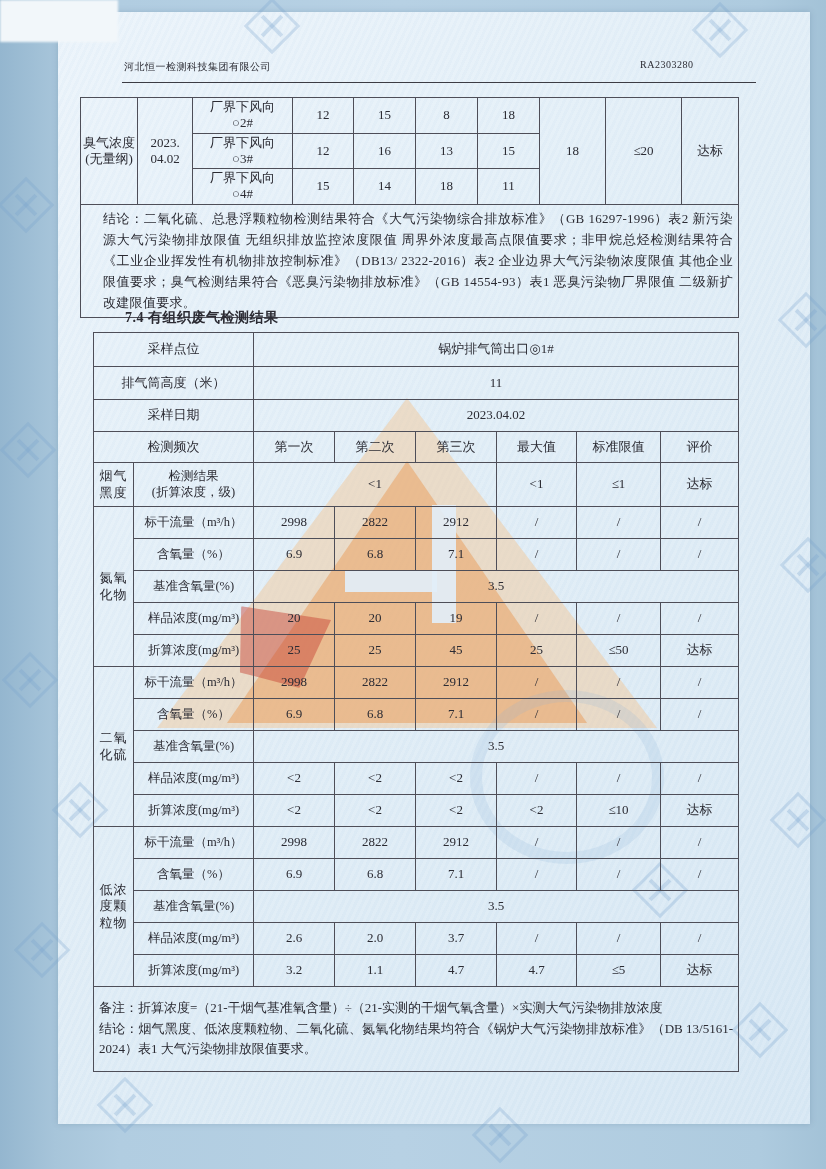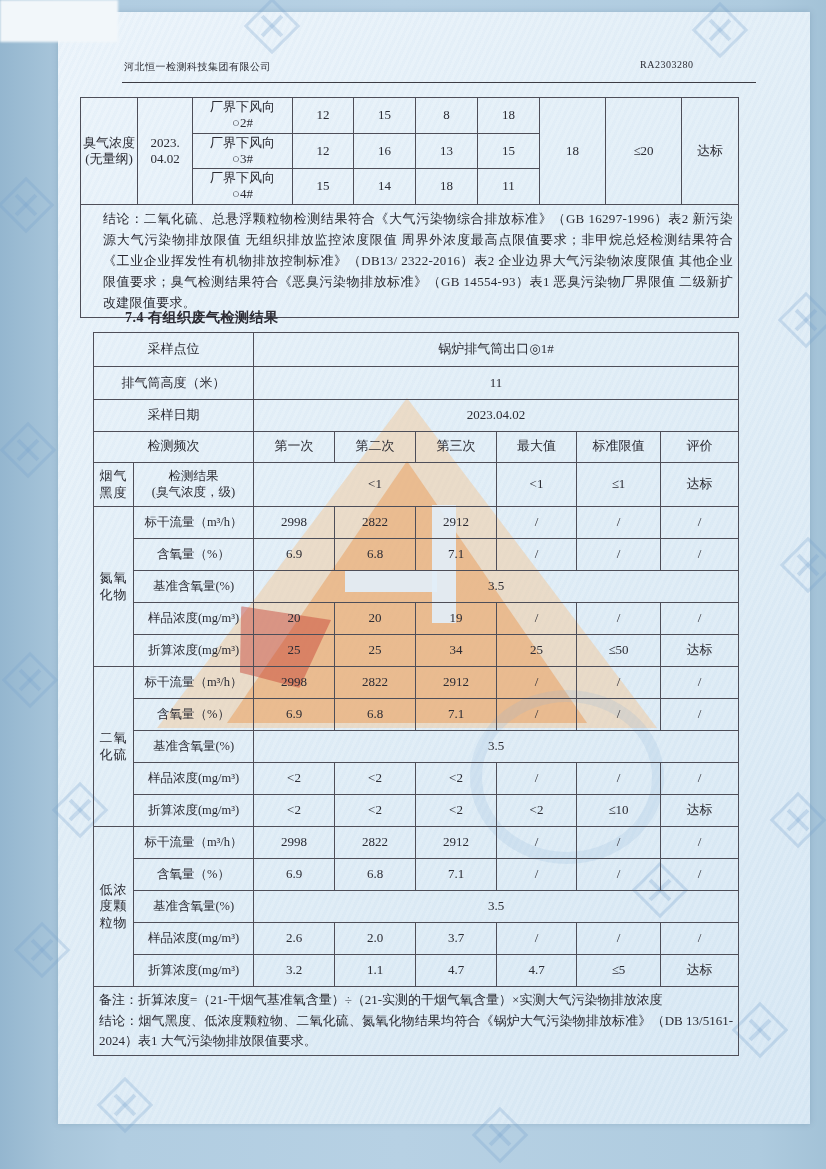--- a/index.html
+++ b/index.html
@@ -37,23 +37,23 @@
   .header-rule{position:absolute;left:122px;top:82px;width:634px;height:0;border-bottom:1.4px solid #3c3c44;}
   .report-no{position:absolute;left:640px;top:59px;font-size:10px;letter-spacing:.5px;}
   
   table{border-collapse:collapse;table-layout:fixed;position:absolute;background:transparent;}
   td{border:1px solid #4e4e58;text-align:center;vertical-align:middle;
      font-size:13px;white-space:pre-line;padding:1px 2px;line-height:1.25;}
   .t1{left:80px;top:97px;width:658px;}
   .t1 .r-odor{height:35px;}
   .t2{left:93px;top:332px;width:645px;}
   .r-info1{height:34px;} .r-info2{height:33px;} .r-info3{height:32px;}
-  .r-freq{height:31px;font-family:Liberation Mono, monospace;} .r-smoke{height:44px;} .r-data{height:32px;}
+  .r-freq{height:31px;} .r-smoke{height:44px;} .r-data{height:32px;}
   td.concl{white-space:normal;text-align:justify;padding:3px 5px 4px 22px;line-height:21px;font-size:13px;letter-spacing:.3px;}
-  td.note-cell{white-space:normal;text-align:justify;padding:3px 5px;line-height:20.5px;font-size:13px;height:62px;vertical-align:top;}
+  td.note-cell{white-space:normal;text-align:justify;padding:11px 5px;line-height:20.5px;font-size:13px;height:62px;vertical-align:top;}
   td.plabel{font-size:12.5px;padding:1px 1px;}
   td.group{font-size:13px;letter-spacing:1px;}
   
   .sec-title{position:absolute;left:125px;top:309px;font-size:14px;font-weight:bold;letter-spacing:.5px;}
   .page-footer{position:absolute;left:288px;top:1070px;width:250px;text-align:center;font-size:13px;letter-spacing:1px;}
 </style>
 </head>
 <body>
 
 <div class="page">
@@ -168,21 +168,21 @@
       <td>第二次</td>
       <td>第三次</td>
       <td>最大值</td>
       <td>标准限值</td>
       <td>评价</td>
     </tr>
     <tr class="r-smoke">
       <td class="group">烟气
 黑度</td>
       <td class="plabel">检测结果
-(臭气浓度，级)</td>
+(折算浓度，级)</td>
       <td colspan="3">&lt;1</td>
       <td>&lt;1</td>
       <td>≤1</td>
       <td>达标</td>
     </tr>
 
     <tr class="r-data">
       <td class="group" rowspan="5">氮氧
 化物</td>
       <td class="plabel">标干流量（m³/h）</td>
@@ -212,21 +212,21 @@
       <td>20</td>
       <td>19</td>
       <td>/</td>
       <td>/</td>
       <td>/</td>
     </tr>
     <tr class="r-data">
       <td class="plabel">折算浓度(mg/m³)</td>
       <td>25</td>
       <td>25</td>
-      <td>34</td>
+      <td>45</td>
       <td>25</td>
       <td>≤50</td>
       <td>达标</td>
     </tr>
 
     <tr class="r-data">
       <td class="group" rowspan="5">二氧
 化硫</td>
       <td class="plabel">标干流量（m³/h）</td>
       <td>2998</td>

